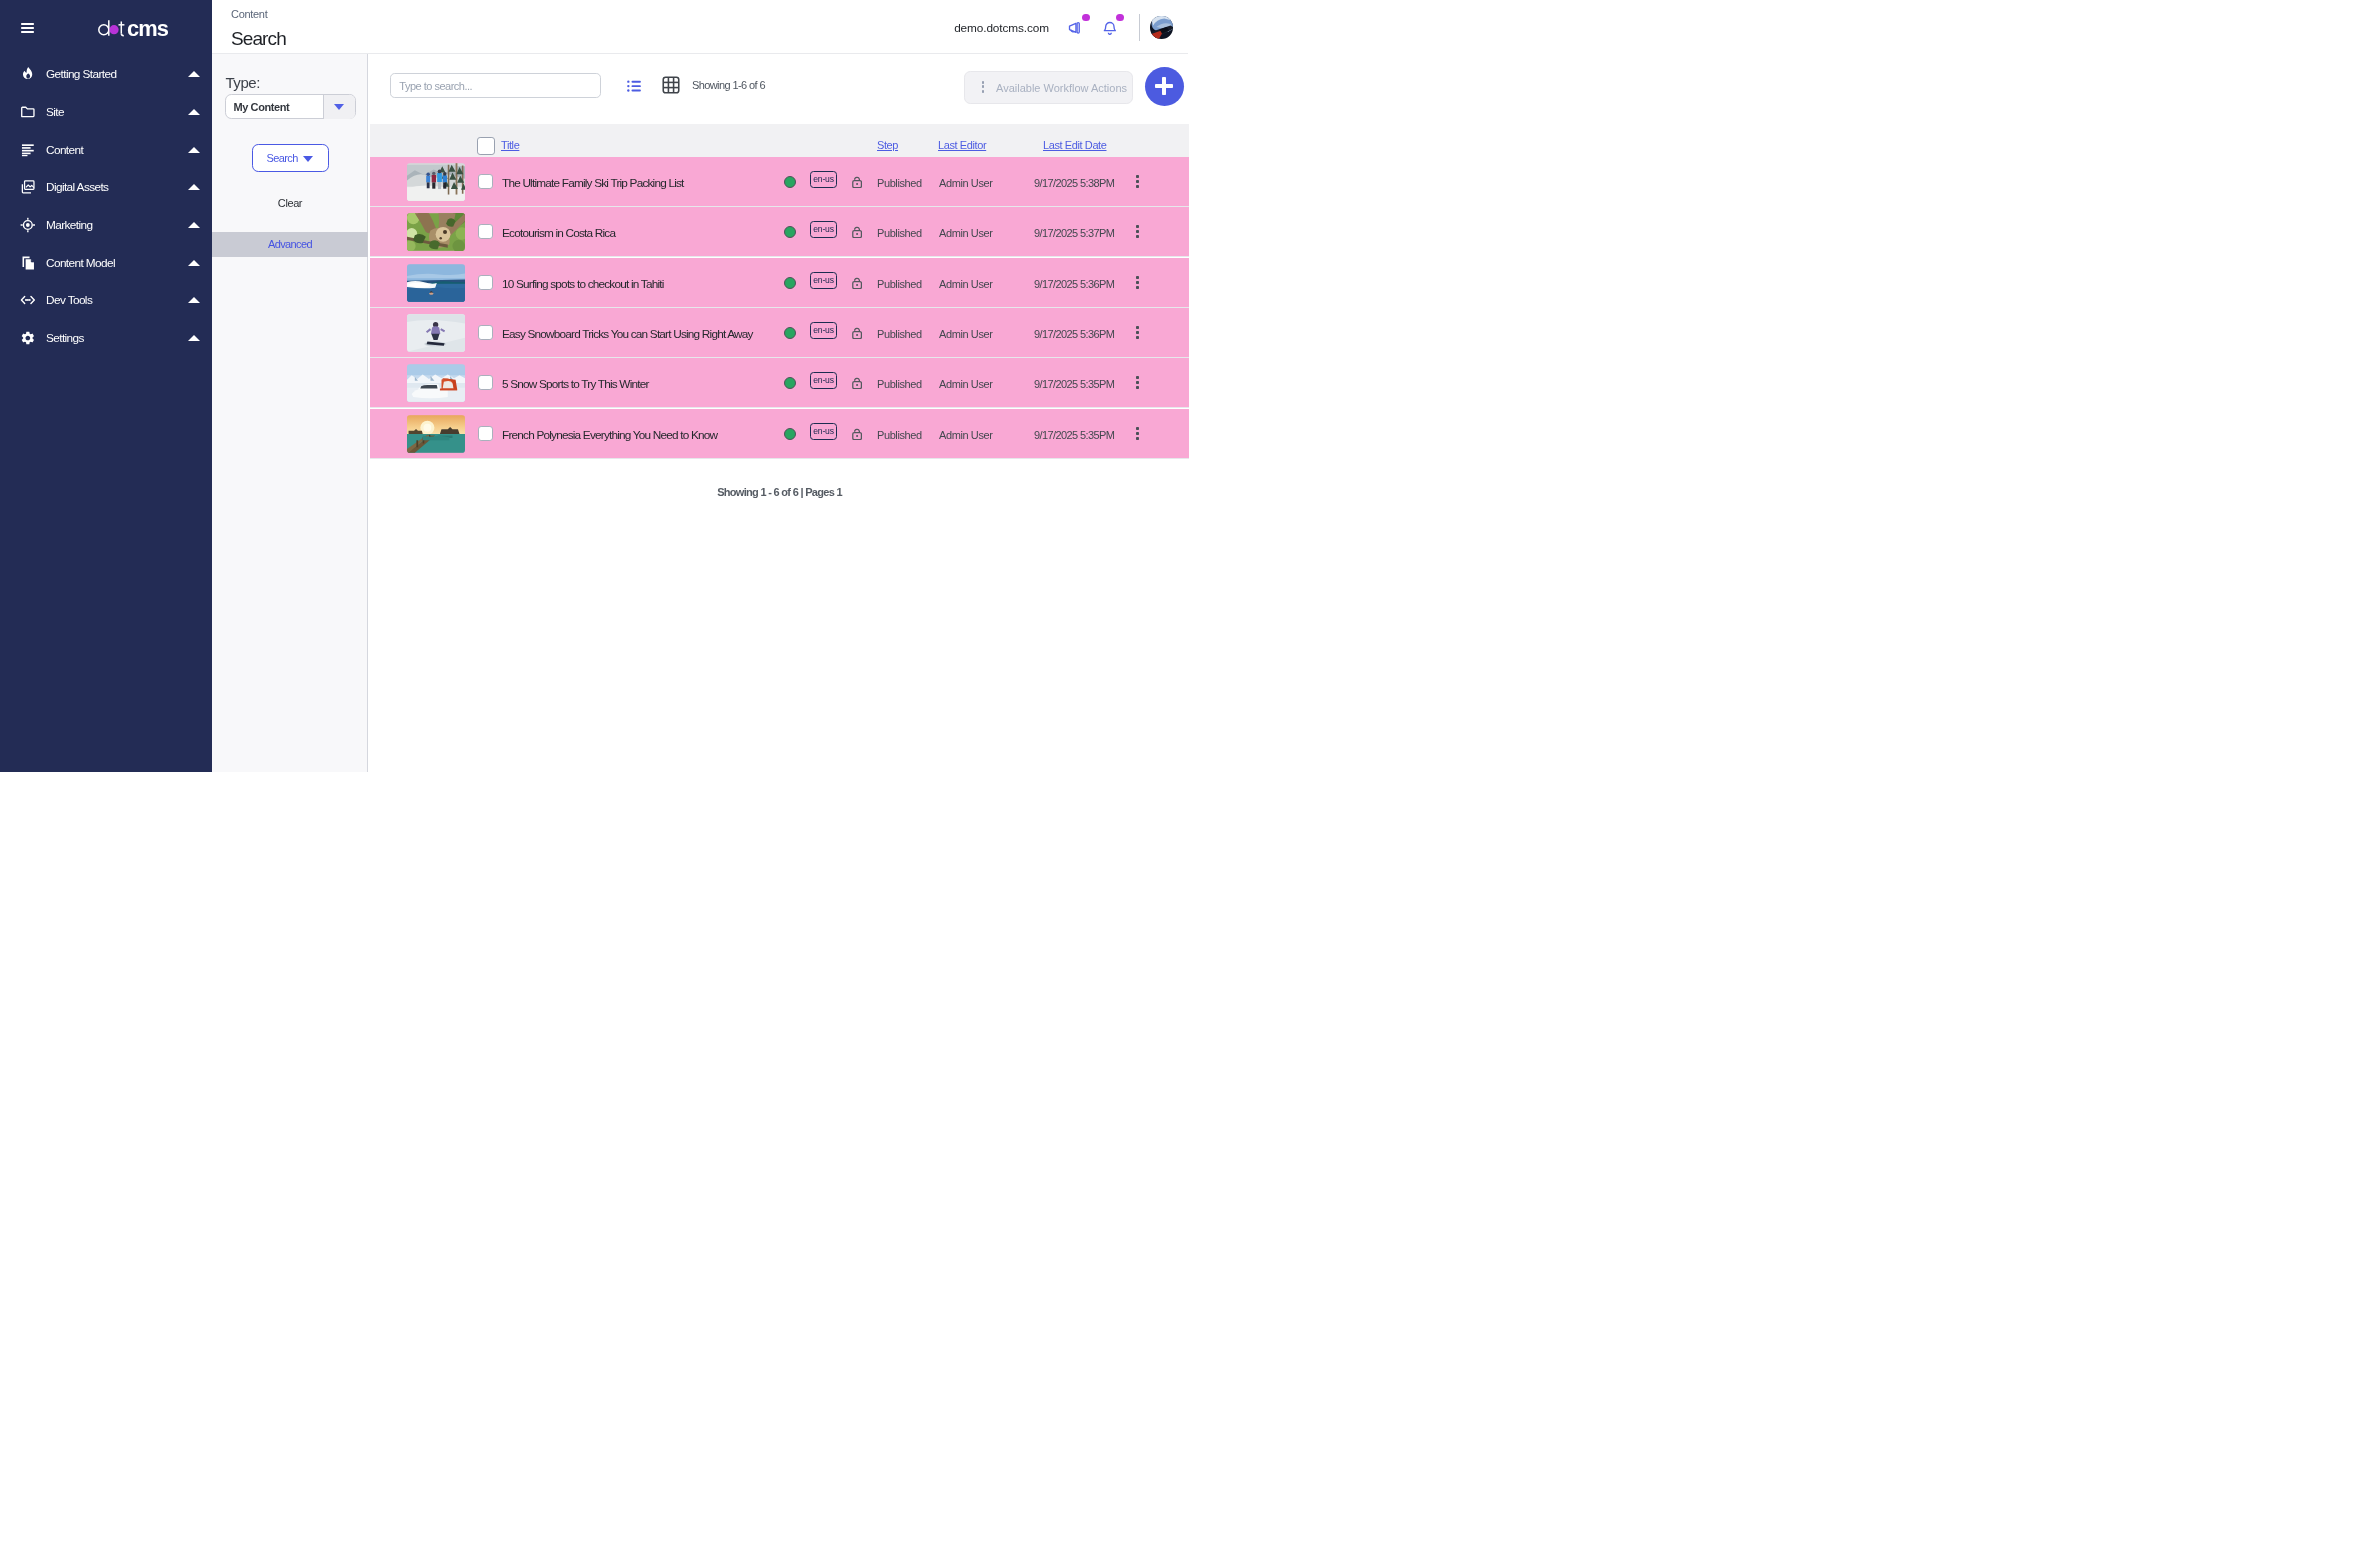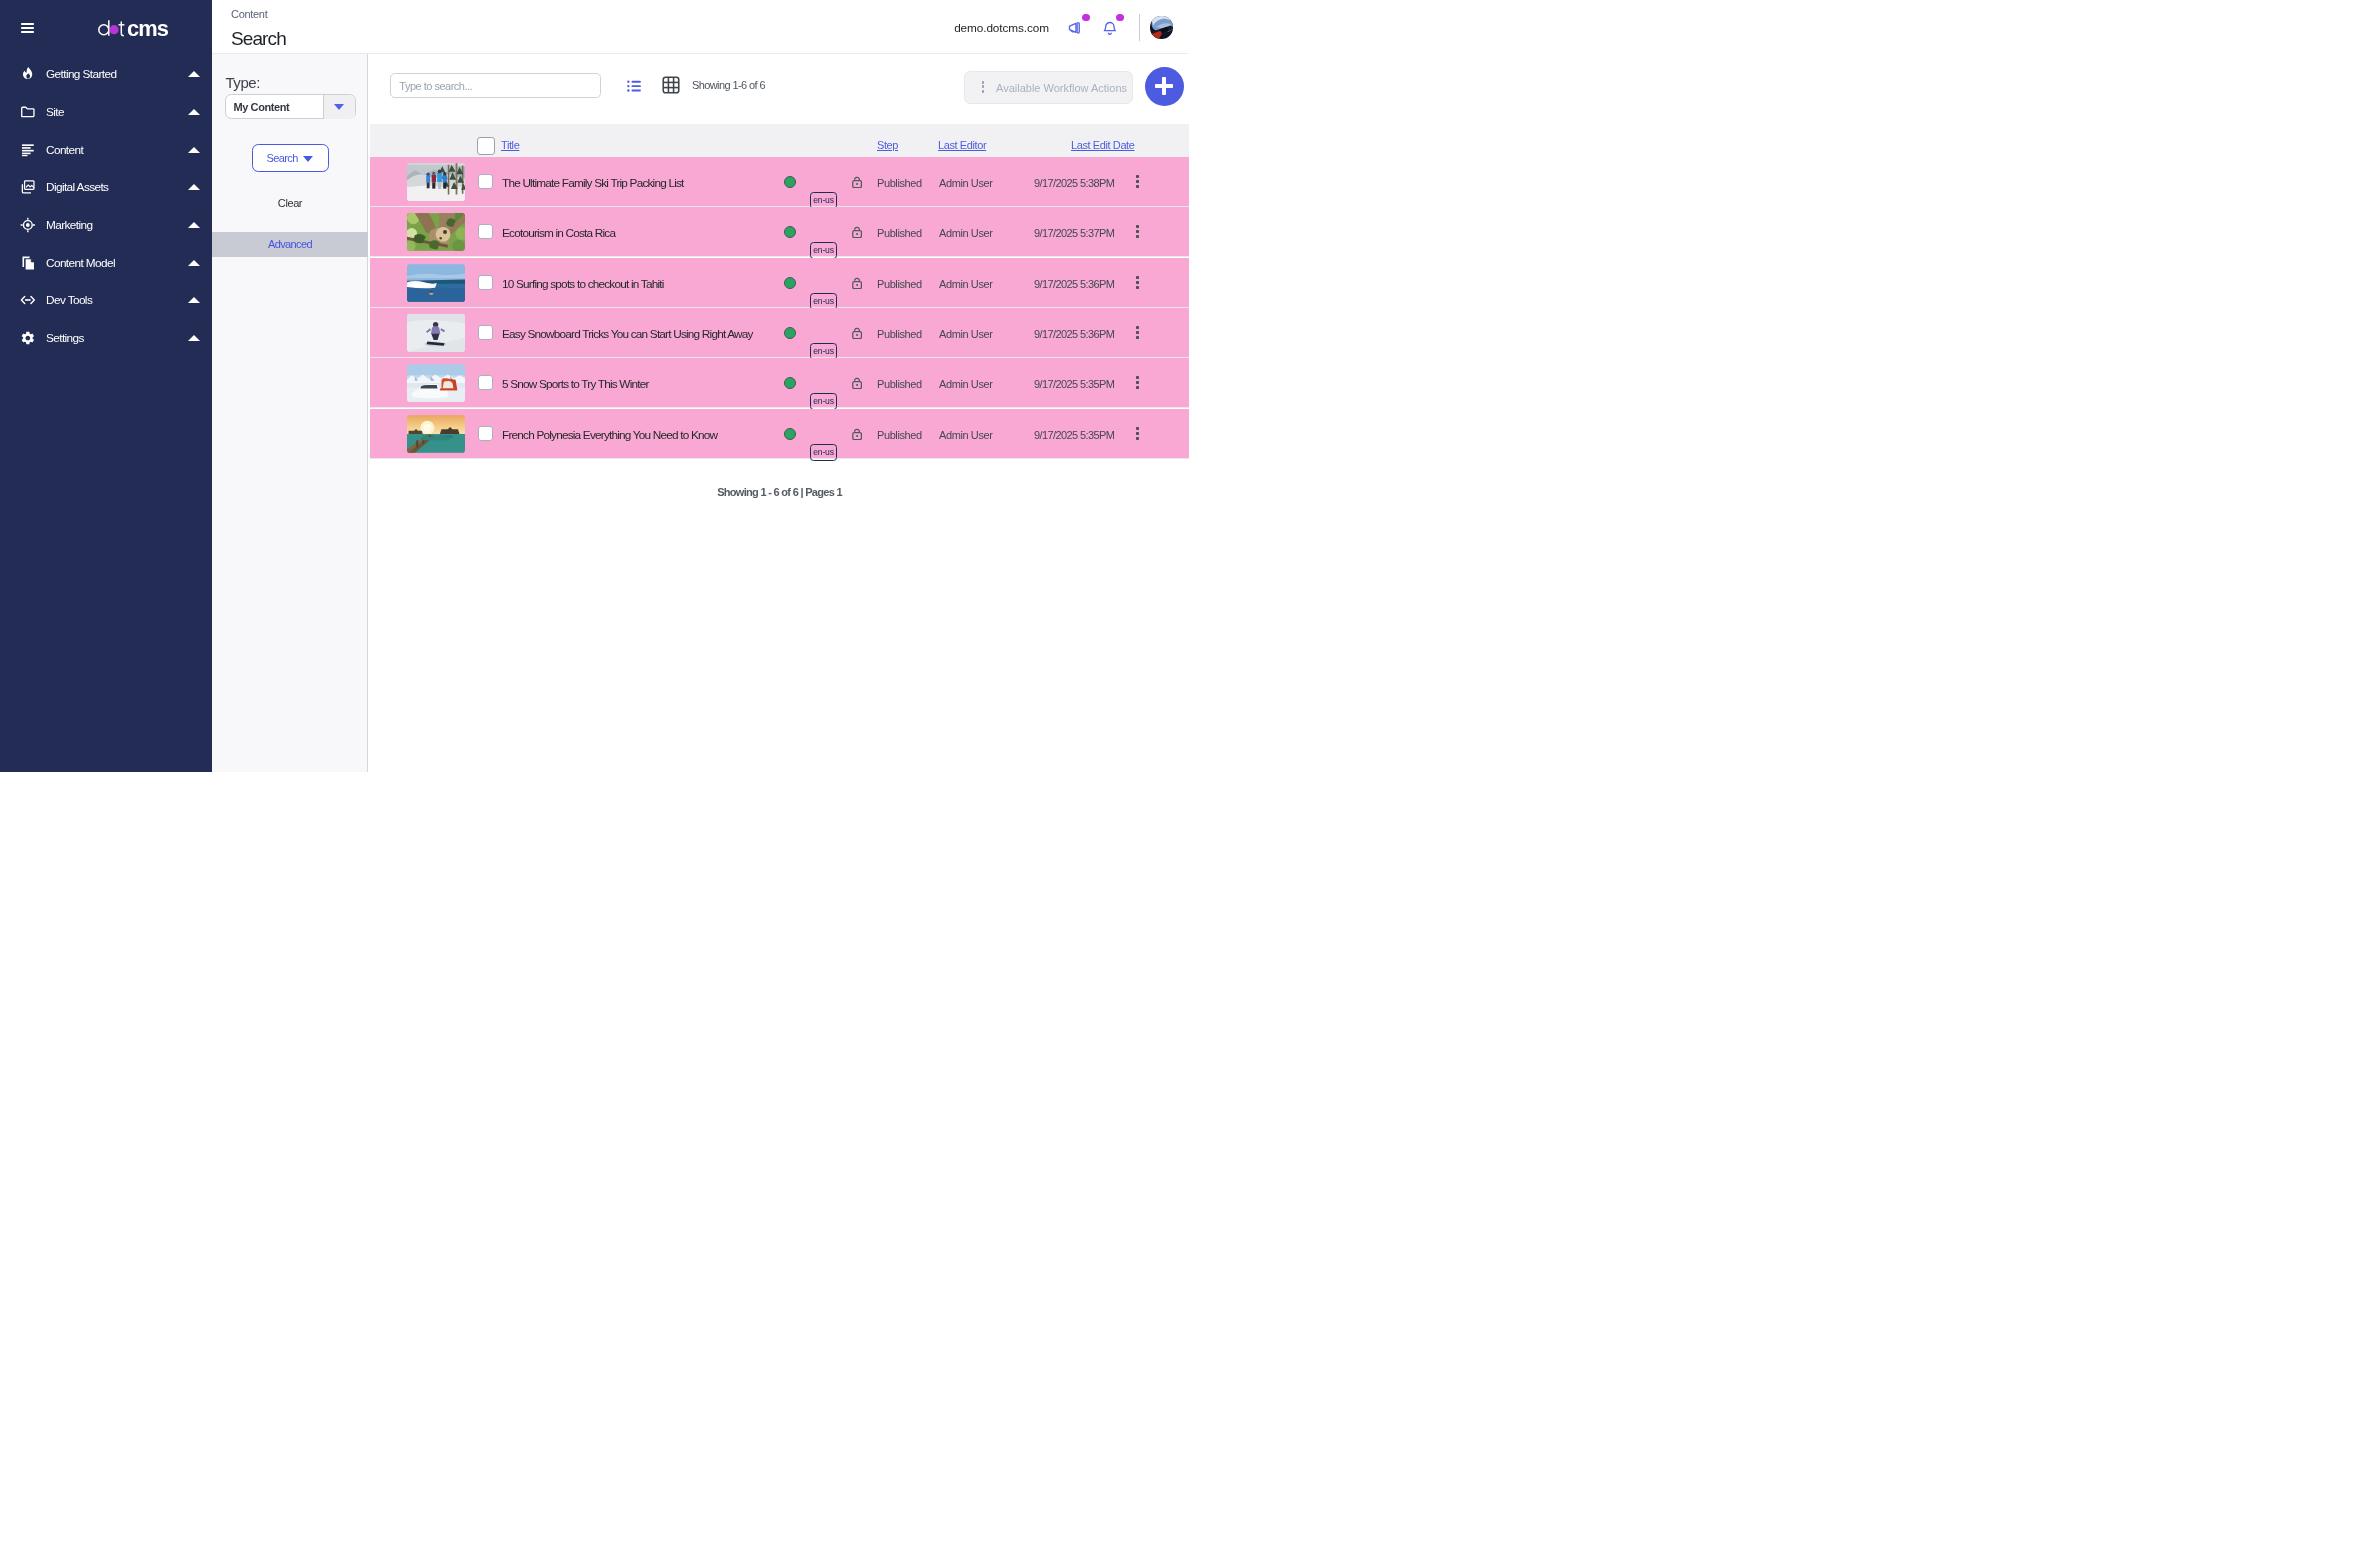--- a/index.html
+++ b/index.html
@@ -58,21 +58,21 @@
 
 #thead { position:absolute; left:0; top:70px; width:819px; height:33px; background:#f1f1f3; }
 .hcheck { position:absolute; left:107px; top:13px; width:18px; height:18px; background:#fff; border:1.2px solid #99a1b0; border-radius:3.1px; }
 .hlink { position:absolute; top:15px; font-size:11px; letter-spacing:-0.4px; color:#4d5ce2; text-decoration:underline; white-space:nowrap; }
 .row { position:absolute; left:0; width:819px; height:50px; border-bottom:0.8px solid #e6e8eb; background:#f9a8d4; }
 .row .thumb { position:absolute; left:37px; top:6.3px; width:58px; height:38px; border-radius:3.1px; overflow:hidden; }
 .row .thumb svg { display:block; }
 .row .rcheck { position:absolute; left:108px; top:16.5px; width:15.3px; height:15.3px; background:#fff; border:1.2px solid #a9b0bc; border-radius:3.1px; }
 .row .rtitle { position:absolute; left:132px; top:18.5px; font-size:11.8px; letter-spacing:-0.8px; color:#25282d; white-space:nowrap; }
 .row .gdot { position:absolute; left:414px; top:19px; width:12.4px; height:12.4px; border-radius:50%; background:#28a560; border:1.6px solid #4e5358; }
-.row .chip { position:absolute; left:440px; top:35px; width:27px; height:16.5px; border:1.2px solid #1c2c50; border-radius:3.5px; color:#18264c; font-size:8.6px; text-align:center; line-height:14.5px; letter-spacing:-0.2px; }
+.row .chip { position:absolute; left:440px; top:14px; width:27px; height:16.5px; border:1.2px solid #1c2c50; border-radius:3.5px; color:#18264c; font-size:8.6px; text-align:center; line-height:14.5px; letter-spacing:-0.2px; }
 .row .lock { position:absolute; left:482px; top:18px; width:10.2px; height:13.4px; }
 .row .rpub  { position:absolute; left:507px; top:19.7px; font-size:11px; letter-spacing:-0.4px; color:#43484f; }
 .row .reditor { position:absolute; left:569px; top:19.7px; font-size:11px; letter-spacing:-0.4px; color:#43484f; }
 .row .rdate { position:absolute; left:664px; top:19.7px; font-size:11px; letter-spacing:-0.6px; color:#43484f; }
 .row .dots { position:absolute; left:766px; top:18px; width:3.1px; height:15.7px; }
 .row .dots i { display:block; width:2.8px; height:2.8px; border-radius:0.8px; background:#4b5057; margin-bottom:2.1px; }
 #pager { position:absolute; left:0; top:432px; width:819px; text-align:center; font-size:11px; letter-spacing:-0.7px; font-weight:bold; color:#555b63; }
 </style>
 </head>
 <body>
@@ -240,21 +240,21 @@
         <i></i>
       </div>
       <div class="wtext">Available Workflow Actions</div>
     </div>
   <div id="plusbtn"></div>
   <div id="thead">
     <div class="hcheck"></div>
     <div class="hlink" style="left:131px;">Title</div>
     <div class="hlink" style="left:507px;">Step</div>
     <div class="hlink" style="left:568px;">Last Editor</div>
-    <div class="hlink" style="left:701px;">Last Edit Date</div>
+    <div class="hlink" style="left:673px;">Last Edit Date</div>
   </div>
   <div id="rows">
       <div class="row" style="top:103px">
     <div class="thumb">
           <svg viewBox="0 0 74 48" width="58" height="38">
             <rect width="74" height="48" fill="#d4d8d9"></rect>
             <path d="M0 22 Q 14 10 26 16 T 52 14 L 74 20 V 4 H 0 Z" fill="#aab4ba"></path>
             <path d="M0 16 L 10 9 L 22 15 L 34 8 L 46 13 L 56 9 L 64 13 V 2 H 0 Z" fill="#c2c9cd"></path>
             <rect y="30" width="74" height="18" fill="#eceeed"></rect>
             <path d="M0 32 Q 20 26 40 30 T 74 30 V 48 H 0 Z" fill="#f0f1f0"></path>

